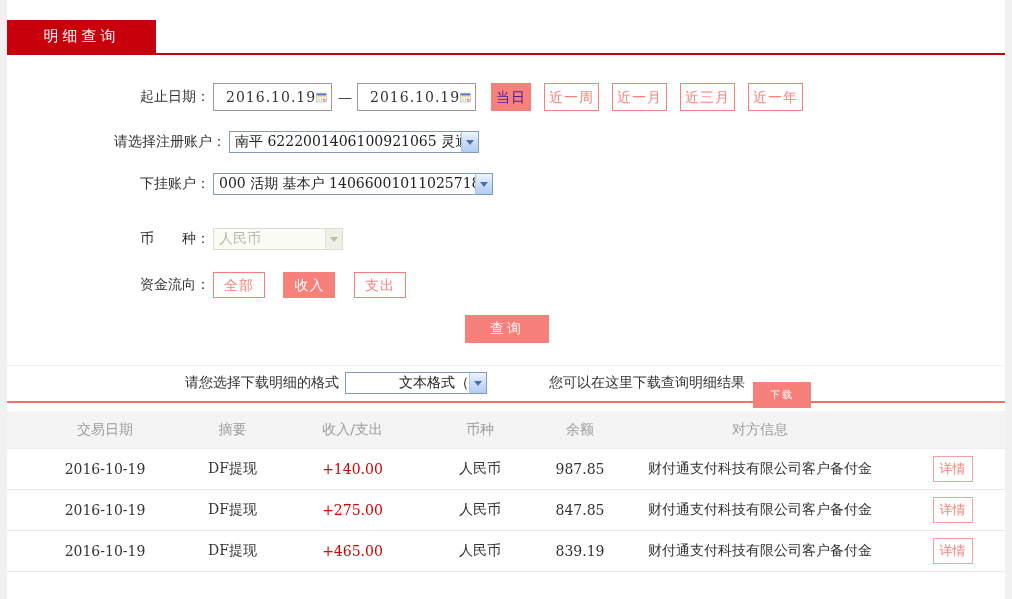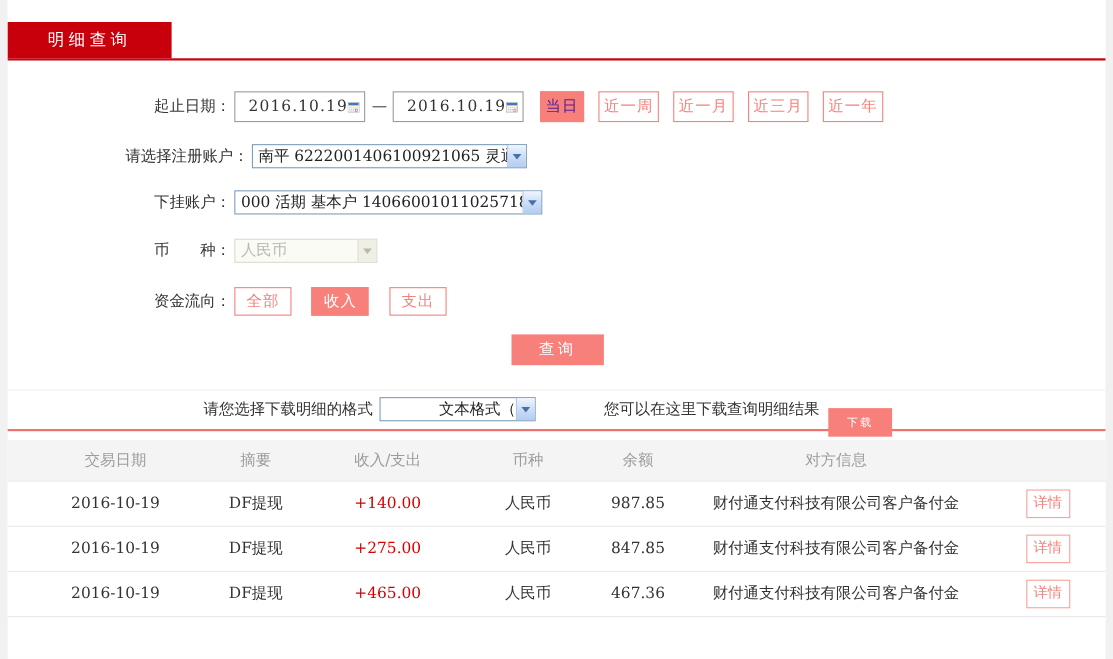--- a/index.html
+++ b/index.html
@@ -21,21 +21,21 @@
     cursor:pointer;
   }
   
   .form-row { display:flex; align-items:center; }
   .form-label { width:203px; text-align:right; color:#333; flex:0 0 203px; }
   .serif { font-family:"DejaVu Serif","Liberation Serif",serif; }
 
   .row-date   { margin-top:28px; height:28px; }
   .row-reg    { margin-top:20px; height:22px;padding-left:16px; }
   .row-sub    { margin-top:20px; height:22px; }
-  .row-cur    { margin-top:22px; height:22px; }
+  .row-cur    { margin-top:33px; height:22px; }
   .row-biz    { margin-top:21px; height:22px; }
   .row-flow   { margin-top:22px; height:26px; }
   .row-query  { margin-top:17px; height:28px; }
 
   .date-field {
     width:119px; height:28px; border:1px solid #9b9b9b; background:#fff;
     display:flex; align-items:center; justify-content:space-between;
     padding:0 4px 0 12px; margin-left:3px;
   }
   .date-field .val { font-size:14px; letter-spacing:1px; color:#333; }
@@ -265,19 +265,19 @@
       <div class="cell c5 serif">847.85</div>
       <div class="cell c6">财付通支付科技有限公司客户备付金</div>
       <div class="cell c7"><span class="detail-btn">详情</span></div>
     </div>
 
     <div class="t-row t-body-row">
       <div class="cell c1 pad-first serif">2016-10-19</div>
       <div class="cell c2 serif">DF提现</div>
       <div class="cell c3 serif amount">+465.00</div>
       <div class="cell c4">人民币</div>
-      <div class="cell c5 serif">467.36</div>
+      <div class="cell c5 serif">839.19</div>
       <div class="cell c6">财付通支付科技有限公司客户备付金</div>
       <div class="cell c7"><span class="detail-btn">详情</span></div>
     </div>
   </div>
 
 </div>
 
 </body></html>

